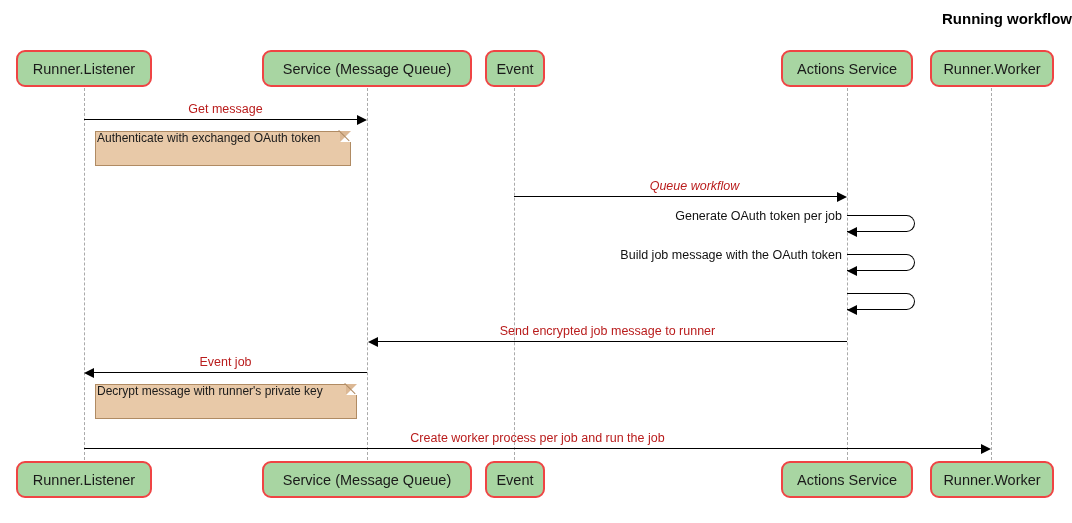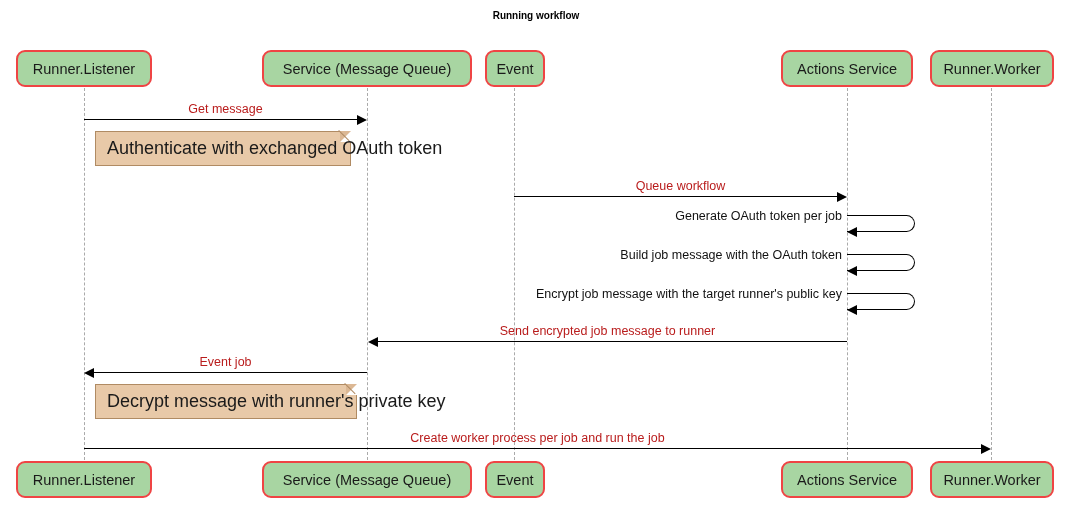--- a/index.html
+++ b/index.html
@@ -4,22 +4,22 @@
 <style>
   html,body{margin:0;padding:0;background:#ffffff;}
   body{
     width:1072px;height:523px;position:relative;overflow:hidden;
     font-family:"Liberation Sans", sans-serif;
     color:#000000;
   }
   #canvas{position:absolute;inset:0;width:1072px;height:523px;}
 
   .diagram-title{
-    position:absolute;left:0;top:10px;width:1072px;text-align:center;
-    font-size:10px;font-weight:bold;color:#000;letter-spacing:0px;
+    position:absolute;left:0;top:10px;width:1072px;text-align:right;
+    font-size:15px;font-weight:bold;color:#000;letter-spacing:0px;
   }
 
   
   .participant{
     position:absolute;
     background:#a8d5a2;
     border:2px solid #ef4444;
     border-radius:9px;
     display:flex;align-items:center;justify-content:center;
     font-size:14.5px;color:#1a1a1a;
@@ -30,23 +30,23 @@
   
   .lifeline{
     position:absolute;width:0;border-left:1px dashed #aaaaaa;
   }
 
   
   .note{
     position:absolute;
     background:#e8c9a8;
     box-sizing:border-box;
-    font-size:18px;color:#1a1a1a;
-    display:flex;align-items:center;
-    padding-left:12px;
+    font-size:12px;color:#1a1a1a;
+    display:flex;
+    padding-left:2px;
     white-space:nowrap;
   }
   .note-body{
     position:absolute;inset:0;
     background:#e8c9a8;
     border:1px solid #b08b63;
   }
   .note-fold{
     position:absolute;top:0;right:0;width:11px;height:11px;
     background:#ffffff;
@@ -133,33 +133,32 @@
   <div class="msg-label" style="left:84px;top:102px;width:283px;">Get message</div>
   <div class="msg-line" style="left:84px;top:119px;width:274px;"></div>
   <div class="arrow-right" style="left:357px;top:114.5px;"></div>
 
   <div class="note" style="left:95px;top:131px;width:256px;height:35px;">
     <div class="note-body"></div>
     <div class="note-fold"></div>
     <span class="note-text">Authenticate with exchanged OAuth token</span>
   </div>
 
-  <div class="msg-label" style="left:514px;top:179px;width:333px;">Queue workflow</div>
+  <div class="msg-label" style="left:528px;top:179px;width:333px;font-style:italic;">Queue workflow</div>
   <div class="msg-line" style="left:514px;top:196px;width:324px;"></div>
   <div class="arrow-right" style="left:837px;top:191.5px;"></div>
 
   <div class="selfloop-label" style="left:547px;top:209px;width:295px;text-align:right;">Generate OAuth token per job</div>
   <div class="selfloop" style="left:847px;top:215px;width:68px;height:17px;"></div>
   <div class="arrow-left" style="left:847px;top:226.5px;"></div>
 
   <div class="selfloop-label" style="left:547px;top:248px;width:295px;">Build job message with the OAuth token</div>
   <div class="selfloop" style="left:847px;top:254px;width:68px;height:17px;"></div>
   <div class="arrow-left" style="left:847px;top:265.5px;"></div>
 
-  <div class="selfloop-label" style="left:447px;top:287px;width:395px;">Encrypt job message with the target runner's public key</div>
   <div class="selfloop" style="left:847px;top:293px;width:68px;height:17px;"></div>
   <div class="arrow-left" style="left:847px;top:304.5px;"></div>
 
   <div class="msg-label" style="left:368px;top:324px;width:479px;">Send encrypted job message to runner</div>
   <div class="msg-line" style="left:378px;top:341px;width:469px;"></div>
   <div class="arrow-left" style="left:368px;top:336.5px;"></div>
 
   <div class="msg-label" style="left:84px;top:355px;width:283px;">Event job</div>
   <div class="msg-line" style="left:94px;top:372px;width:273px;"></div>
   <div class="arrow-left" style="left:84px;top:367.5px;"></div>

